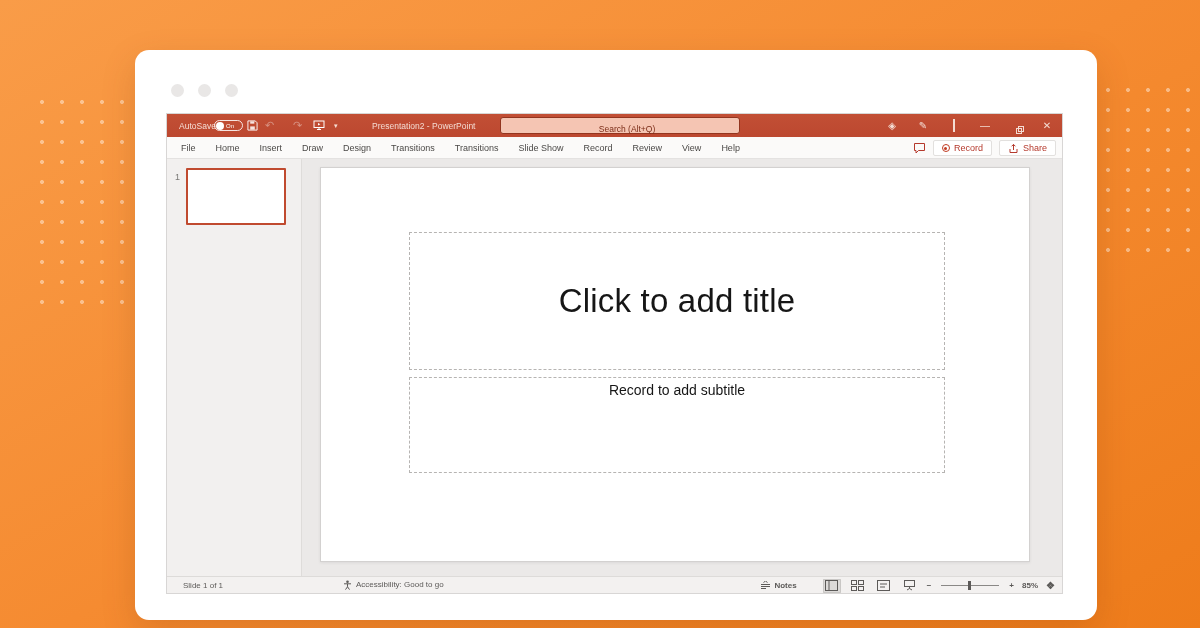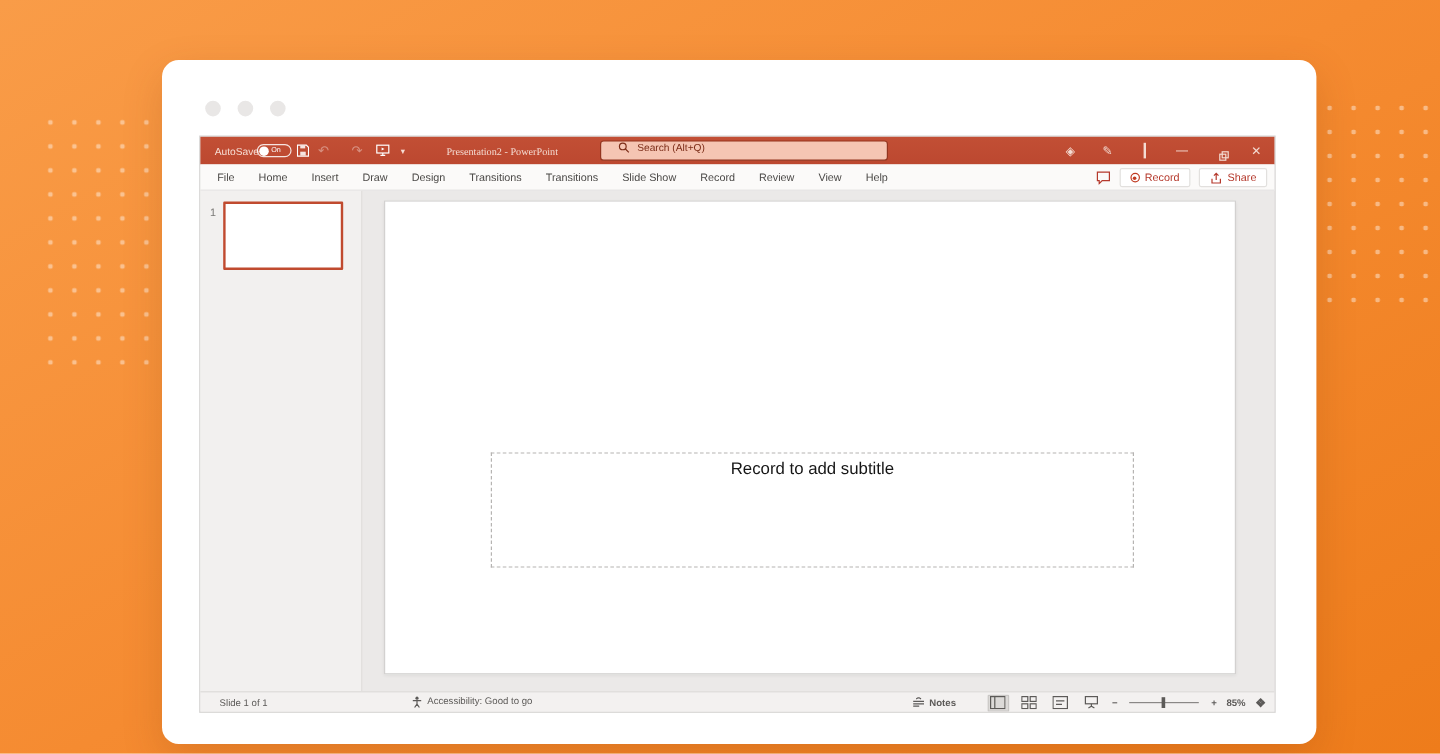--- a/index.html
+++ b/index.html
@@ -30,25 +30,25 @@
   .titlebar .abs { position:absolute; top:0; height:23px; display:flex; align-items:center; }
   .autosave-label { left:12px; font-size:8.5px; }
   .autosave-toggle { left:47px; }
   .toggle-pill { width:29px; height:11px; border:1px solid rgba(255,255,255,.85); border-radius:6px;
                  display:flex; align-items:center; gap:2px; padding:0 1px; }
   .toggle-knob { width:8px; height:8px; border-radius:50%; background:#ffffff; }
   .toggle-state { font-size:6px; color:#fff; line-height:1; }
   .qat-save { left:80px; } .qat-undo { left:98px; color:rgba(255,255,255,.38); font-size:11px; }
   .qat-redo { left:126px; color:rgba(255,255,255,.38); font-size:11px; }
   .qat-monitor { left:146px; } .qat-caret { left:167px; font-size:7px; }
-  .doc-title { left:205px; font-size:8.5px; color:#f4dbd2; white-space:nowrap;font-family:Liberation Serif, serif; }
+  .doc-title { left:205px; font-size:8.5px; color:#f4dbd2; white-space:nowrap; }
   .searchbox { position:absolute; left:333px; top:3px; width:240px; height:17px;
                background:#f5c5b3; border:1px solid #93351f; border-radius:3px;
-               display:flex; gap:6px; padding-left:14px;
-               color:#7c2d18; font-size:8.5px; }
+               display:flex; align-items:center; gap:6px; padding-left:14px;
+               color:#7c2d18; font-size:8.5px;flex-direction:column; }
   .win-icons { position:absolute; right:9px; top:0; height:23px; display:flex; gap:19px;
                align-items:center; color:#f4dcd3; font-size:10px; }
   .win-icons .ic { width:12px; text-align:center; cursor:default; }
   .restore-box { width:8px; height:8px; position:relative; }
   .restore-box i { position:absolute; left:0; top:2px; width:6px; height:6px; border:1px solid #f4dcd3; display:block; }
   .restore-box b { position:absolute; left:2px; top:0; width:6px; height:6px; border:1px solid #f4dcd3; display:block; }
   .ribbonbox { width:11px; height:9px; border:1px solid #f4dcd3; position:relative; }
   .ribbonbox::after { content:''; position:absolute; left:0; right:0; top:2px; border-top:1px solid #f4dcd3; }
 
   
@@ -198,20 +198,23 @@
         </span>
       </div>
 
       <div class="workspace">
         <div class="thumbs">
           <span class="slide-num">1</span>
           <div class="thumb"></div>
         </div>
         <div class="canvas">
           <div class="slide">
+            <div class="ph ph-title">
+              <span>Click to add title</span>
+            </div>
             <div class="ph ph-sub">
               <span>Record to add subtitle</span>
             </div>
           </div>
         </div>
       </div>
 
       <div class="statusbar">
         <span class="sb-left1">Slide 1 of 1</span>
         <span class="sb-access">

